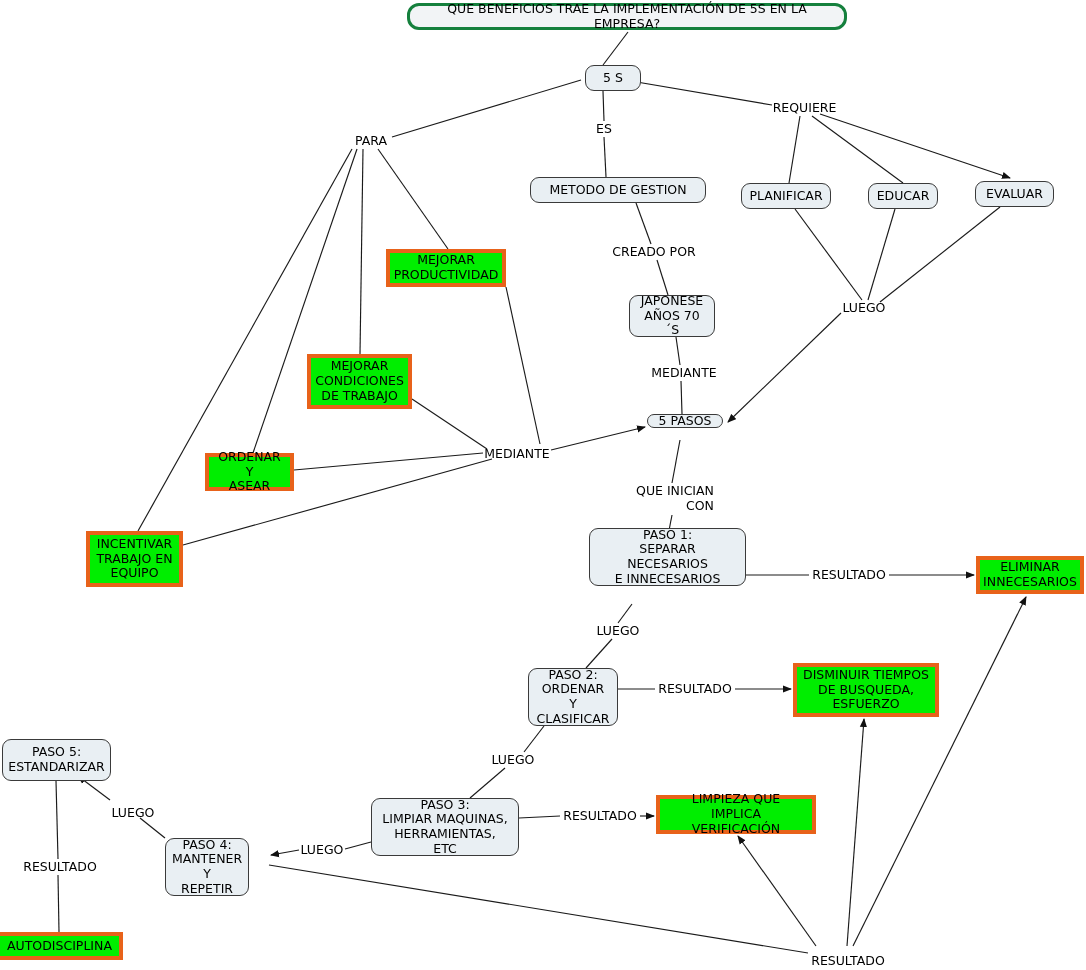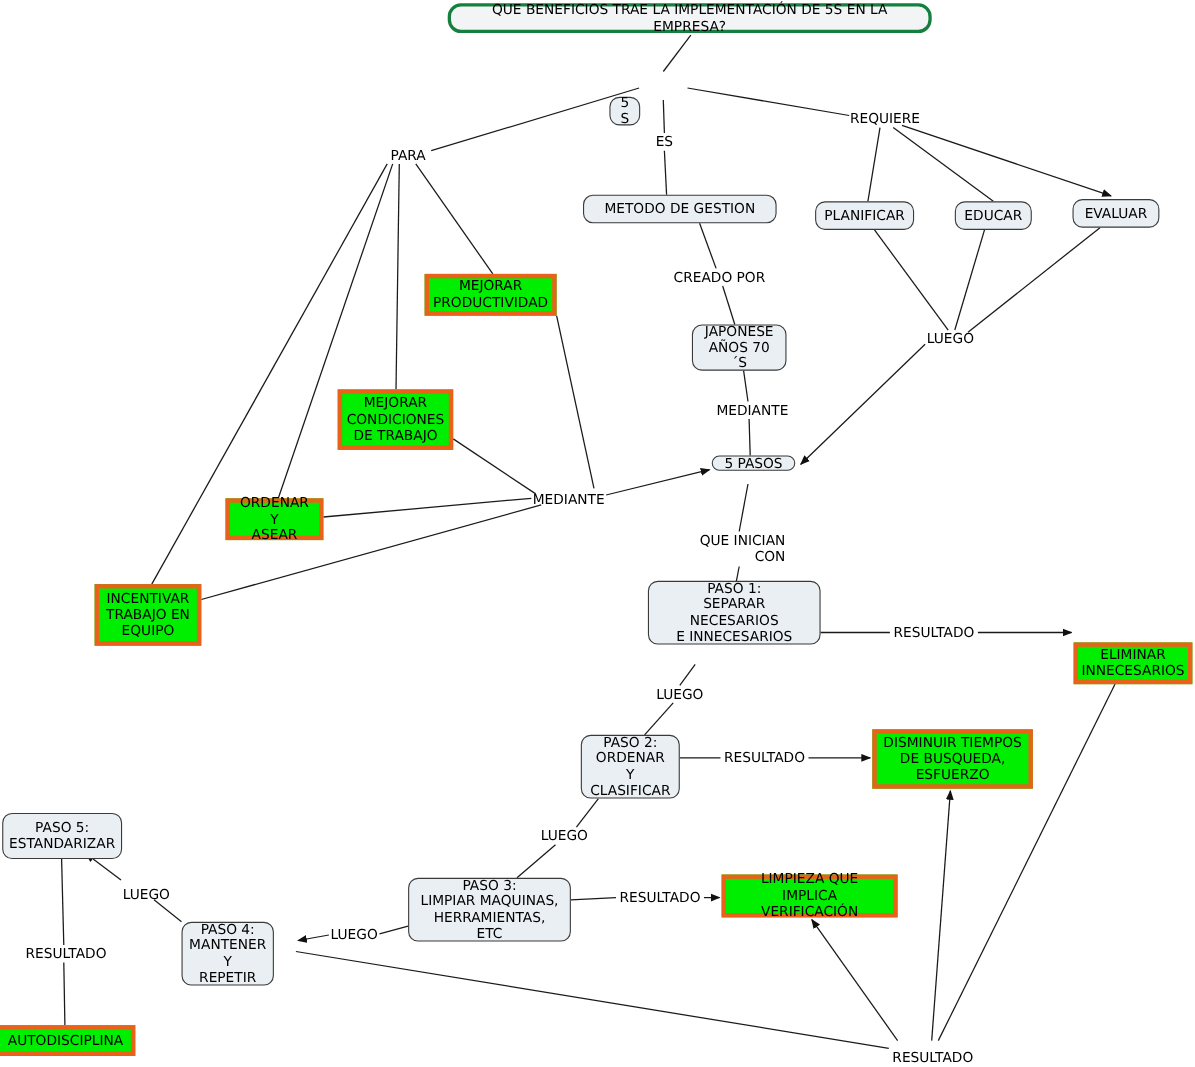--- a/index.html
+++ b/index.html
@@ -131,21 +131,21 @@
         <line x1="808" y1="953" x2="269" y2="865" stroke="#1a1a1a" stroke-width="1.15"></line>
         <line x1="816" y1="946" x2="738" y2="836" stroke="#1a1a1a" stroke-width="1.15" marker-end="url(#arrowhead)"></line>
         <line x1="847" y1="946" x2="864" y2="719" stroke="#1a1a1a" stroke-width="1.15" marker-end="url(#arrowhead)"></line>
         <line x1="853" y1="946" x2="1026" y2="597" stroke="#1a1a1a" stroke-width="1.15" marker-end="url(#arrowhead)"></line>
       </g>
   </svg>
 
   <div id="title-box" class="node node-title" style="left:407px; top:3px; width:440px; height:27px;">QUE BENEFICIOS TRAE LA IMPLEMENTACIÓN DE 5S EN LA EMPRESA?</div>
 
   <div id="node-layer">
-      <div class="node node-concept" style="left: 554px; top: 65px; width: 28px; height: 26px; margin-top: 23px;">5 S</div>
+      <div class="node node-concept" style="left: 585px; top: 65px; width: 56px; height: 26px;">5 S</div>
       <div class="node node-concept" style="left: 530px; top: 177px; width: 176px; height: 26px;">METODO DE GESTION</div>
       <div class="node node-concept" style="left: 741px; top: 183px; width: 90px; height: 26px;">PLANIFICAR</div>
       <div class="node node-concept" style="left: 868px; top: 183px; width: 70px; height: 26px;">EDUCAR</div>
       <div class="node node-concept" style="left: 975px; top: 181px; width: 79px; height: 26px;">EVALUAR</div>
       <div class="node node-concept" style="left: 629px; top: 295px; width: 86px; height: 42px;">JAPONESE
 AÑOS 70´S</div>
       <div class="node node-concept" style="left: 647px; top: 414px; width: 76px; height: 14px;">5 PASOS</div>
       <div class="node node-concept" style="left: 589px; top: 528px; width: 157px; height: 58px;">PASO 1:
 SEPARAR NECESARIOS
 E INNECESARIOS</div>
@@ -163,21 +163,21 @@
       <div class="node node-benefit" style="left: 386px; top: 249px; width: 120px; height: 38px;">MEJORAR
 PRODUCTIVIDAD</div>
       <div class="node node-benefit" style="left: 307px; top: 354px; width: 105px; height: 55px;">MEJORAR
 CONDICIONES
 DE TRABAJO</div>
       <div class="node node-benefit" style="left: 205px; top: 453px; width: 89px; height: 38px;">ORDENAR Y
 ASEAR</div>
       <div class="node node-benefit" style="left: 86px; top: 531px; width: 97px; height: 56px;">INCENTIVAR
 TRABAJO EN
 EQUIPO</div>
-      <div class="node node-benefit" style="left: 976px; top: 556px; width: 108px; height: 38px; margin-top: 28px;">ELIMINAR
+      <div class="node node-benefit" style="left: 976px; top: 556px; width: 108px; height: 38px;">ELIMINAR
 INNECESARIOS</div>
       <div class="node node-benefit" style="left: 793px; top: 663px; width: 146px; height: 54px;">DISMINUIR TIEMPOS
 DE BUSQUEDA,
 ESFUERZO</div>
       <div class="node node-benefit" style="left: 656px; top: 795px; width: 160px; height: 39px;">LIMPIEZA QUE IMPLICA
 VERIFICACIÓN</div>
       <div class="node node-benefit" style="left: -4px; top: 932px; width: 127px; height: 28px;">AUTODISCIPLINA</div>
     </div>
   <div id="label-layer">
       <div class="link-label" style="left: 350px; top: 133px; width: 42px; height: 16px;">PARA</div>

